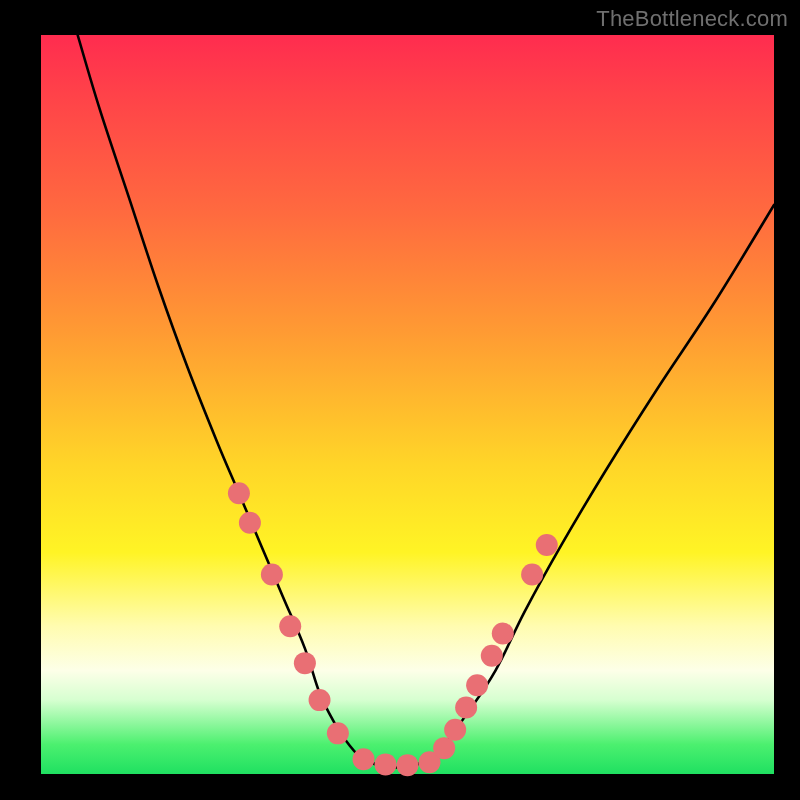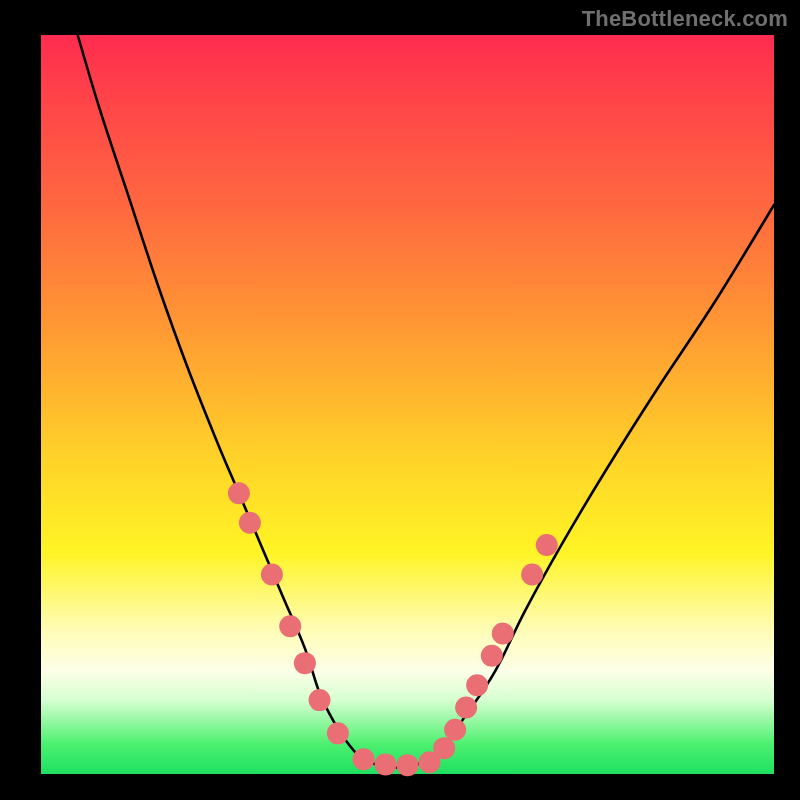--- a/index.html
+++ b/index.html
@@ -40,21 +40,21 @@
       #4cf06f 96%,
       #1fe061 100%
     );
   }
   .watermark {
     position: absolute;
     top: 6px;
     right: 12px;
     color: #6f6f6f;
     font-size: 22px;
-    font-weight: 700;
+    font-weight: 400;
     letter-spacing: 0.2px;
     user-select: none;
   }
   svg.curve {
     position: absolute;
     left: 0;
     top: 0;
     width: 733px;
     height: 739px;
     overflow: visible;

